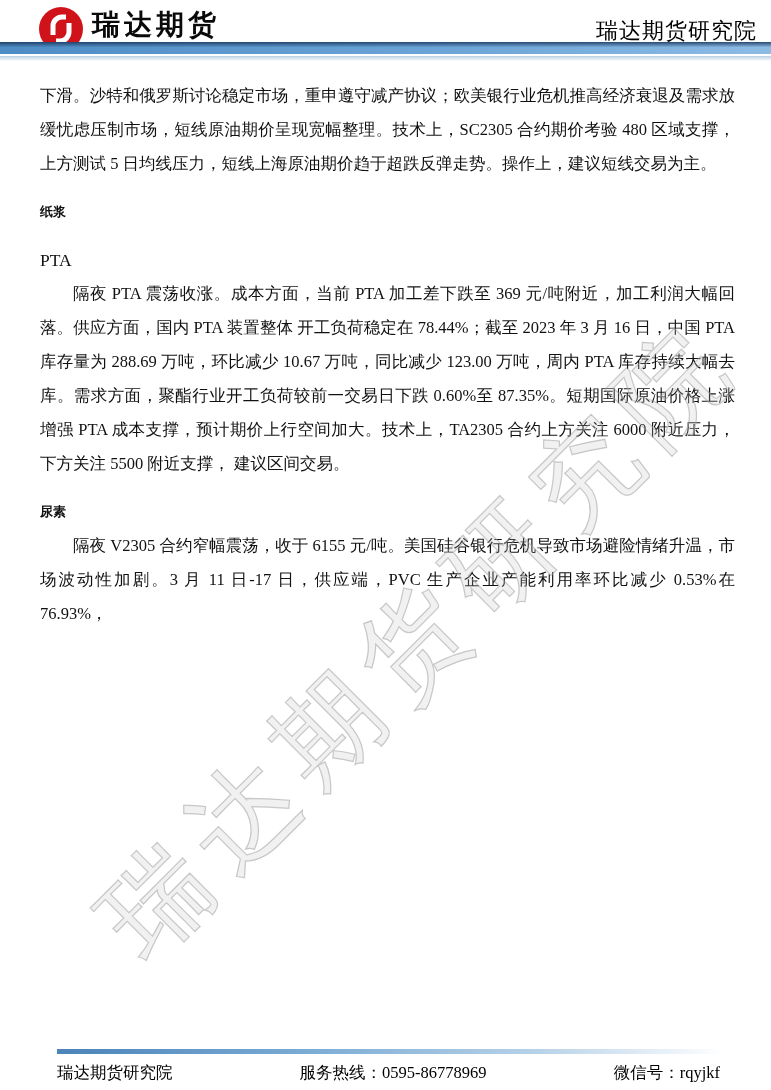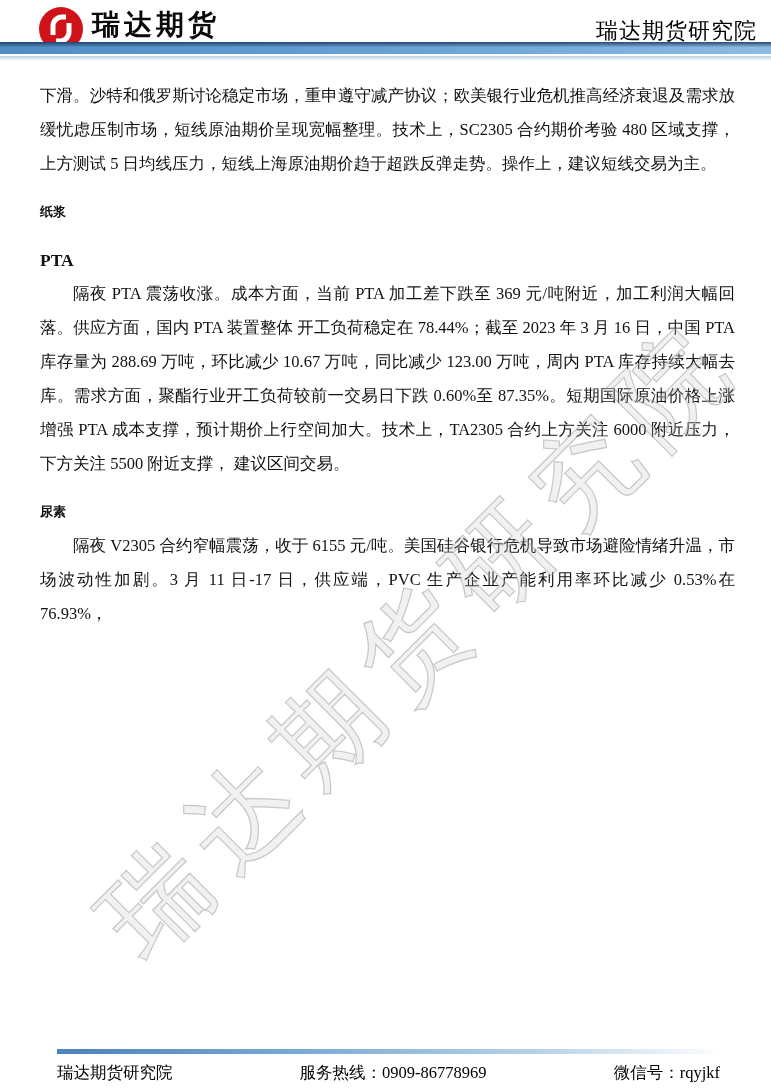--- a/index.html
+++ b/index.html
@@ -56,21 +56,21 @@
     position:absolute; top:79px; left:40px; width:695px;
     font-size:16.5px; line-height:34px; text-align:justify;
     z-index:1;
   }
   .main p { margin:0; text-indent:2em; }
   .main p.no-indent { text-indent:0; }
   .section-title {
     margin:14px 0 0 0;
     font-size:13px; font-weight:bold; line-height:34px;
   }
-  .section-title.latin { font-weight:bold; font-size:17.5px; }
+  .section-title.latin { font-weight:normal; font-size:17.5px; }
 
   
   .footer-bar {
     position:absolute; top:1049px; left:57px; width:688px; height:5px;
     background:linear-gradient(to right, #4b84ba 0%, #79aad4 35%, #b7d2e8 70%, rgba(255,255,255,0) 97%);
   }
   .footer-text {
     position:absolute; top:1062px; left:57px; width:663px;
     display:flex; justify-content:space-between; align-items:baseline;
     font-size:16.5px; color:#000;
@@ -122,17 +122,17 @@
     </div>
 
     <div>
       <p>隔夜 V2305 合约窄幅震荡，收于 6155 元/吨。美国硅谷银行危机导致市场避险情绪升温，市场波动性加剧。3 月 11 日-17 日，供应端，PVC 生产企业产能利用率环比减少 0.53%在 76.93%，</p>
     </div>
   </div>
 
   <div class="footer-bar"></div>
   <div class="footer-text">
     <span>瑞达期货研究院</span>
-    <span>服务热线：0909-86778969</span>
+    <span>服务热线：0595-86778969</span>
     <span>微信号：rqyjkf</span>
   </div>
 
 </div>
 
 </body></html>

